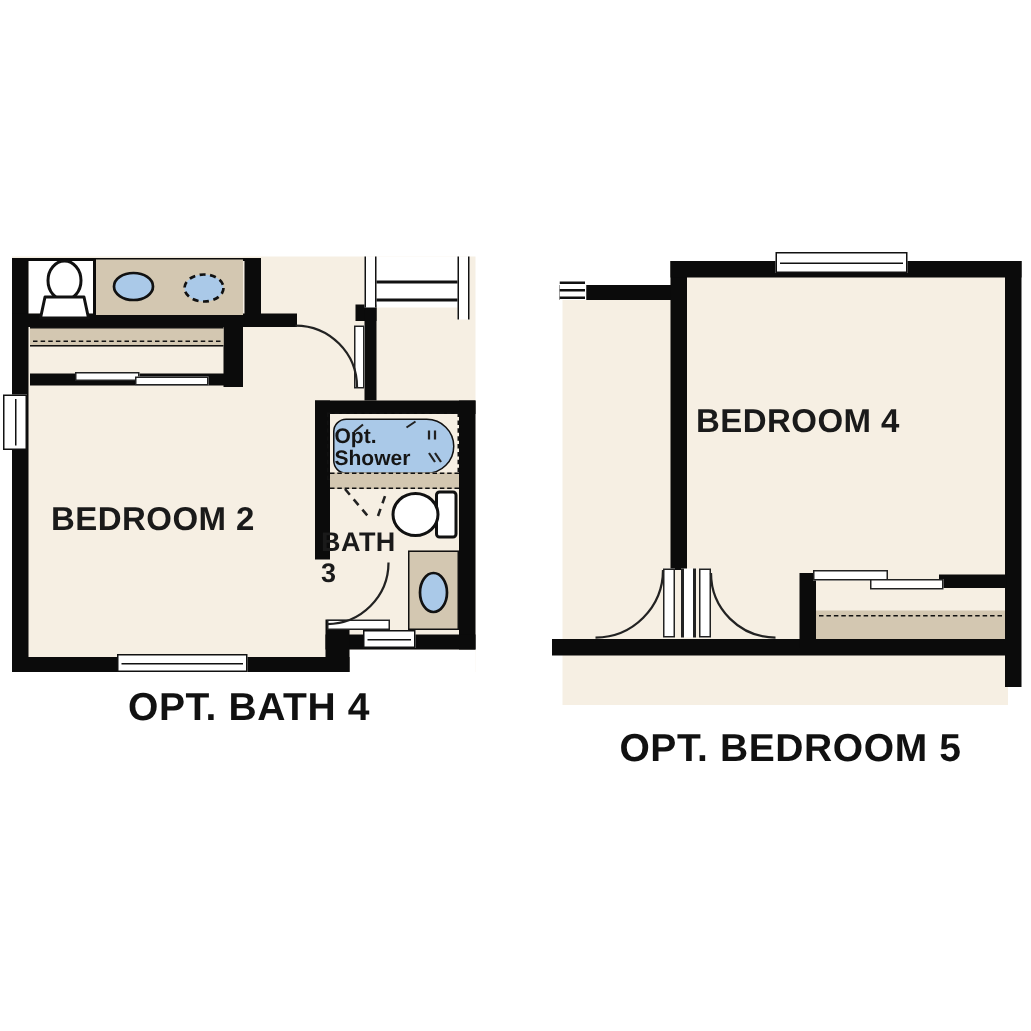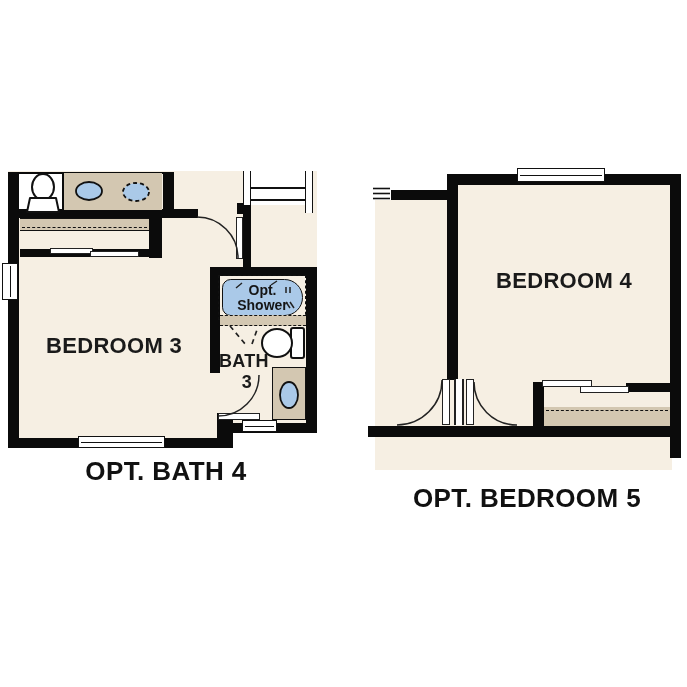--- a/index.html
+++ b/index.html
@@ -8,27 +8,27 @@
     font-family:"Liberation Sans",sans-serif;color:#1a1a1a;
   }
   .floor{position:absolute;background:#f6efe3;}
   .white{position:absolute;background:#ffffff;}
   .wall{position:absolute;background:#0b0b0b;}
   .tan{position:absolute;background:#d3c7b1;}
   .winbox{position:absolute;background:#ffffff;border:1.6px solid #111;box-sizing:border-box;}
   .winline-h{position:absolute;left:2px;right:2px;top:50%;height:0;border-top:1.4px solid #111;}
   .winline-v{position:absolute;top:2px;bottom:2px;left:50%;width:0;border-left:1.4px solid #111;}
   .leaf{position:absolute;background:#ffffff;border:1.4px solid #222;box-sizing:border-box;}
-  .label{position:absolute;font-weight:bold;text-align:center;letter-spacing:0.3px;}
+  .label{position:absolute;font-weight:bold;text-align:left;letter-spacing:0.3px;}
   .caption{position:absolute;font-weight:bold;font-size:26px;text-align:center;letter-spacing:0.4px;color:#111;}
   .room-label{font-size:22px;}
   .bath-label{font-size:18px;}
   .tub{
     position:absolute;background:#aac9e8;border:1.9px solid #111;box-sizing:border-box;
-    border-radius:9px 19px 19px 9px;display:flex;flex-direction:column;align-items:center;justify-content:center;
+    border-radius:9px 19px 19px 9px;display:flex;flex-direction:column;justify-content:center;
     font-size:14px;font-weight:600;line-height:15px;color:#151515;
   }
   .dashbox{position:absolute;border:1.7px dashed #111;box-sizing:border-box;}
   .optwall{position:absolute;background:#d3c7b1;border-top:1.7px dashed #111;border-bottom:1.7px dashed #111;box-sizing:border-box;}
   .shelf{position:absolute;background:#d3c7b1;border-top:1.4px solid #111;border-bottom:1.4px solid #111;box-sizing:border-box;}
   .dashline{position:absolute;height:0;border-top:1.7px dashed #111;}
   .rail{position:absolute;background:#fff;border-left:1.8px solid #111;border-right:1.8px solid #111;box-sizing:border-box;}
   .tread{position:absolute;background:#111;}
   .post{position:absolute;background:#fff;border-left:2px solid #222;border-right:2px solid #222;box-sizing:border-box;}
   svg.overlay{position:absolute;left:0;top:0;pointer-events:none;}
@@ -109,21 +109,21 @@
     <div class="tan" style="left:272px;top:367px;width:34px;height:53px;border:1.5px solid #111;box-sizing:border-box;"></div>
     <svg class="overlay" style="left:278px;top:380px;" width="23" height="30">
       <ellipse cx="11" cy="15" rx="9" ry="13" fill="#aac9e8" stroke="#111" stroke-width="1.8"></ellipse>
     </svg>
 
     <div class="leaf" style="left:218px;top:413px;width:42px;height:7px;"></div>
     <div class="winbox" style="left:242px;top:420px;width:35px;height:12px;">
         <div class="winline-h"></div>
       </div>
 
-    <div class="label room-label" style="left:34px;top:333px;width:160px;">BEDROOM 3</div>
+    <div class="label room-label" style="left:34px;top:333px;width:160px;">BEDROOM 2</div>
     <div class="label bath-label" style="left:214px;top:351px;width:60px;">BATH</div>
     <div class="label bath-label" style="left:214px;top:372px;width:66px;">3</div>
     <div class="caption" style="left:46px;top:456px;width:240px;">OPT. BATH 4</div>
   </div>
 
   <div>
 
     <div class="floor" style="left:447px;top:174px;width:225px;height:20px;"></div>
     <div class="floor" style="left:375px;top:190px;width:297px;height:280px;"></div>
 

